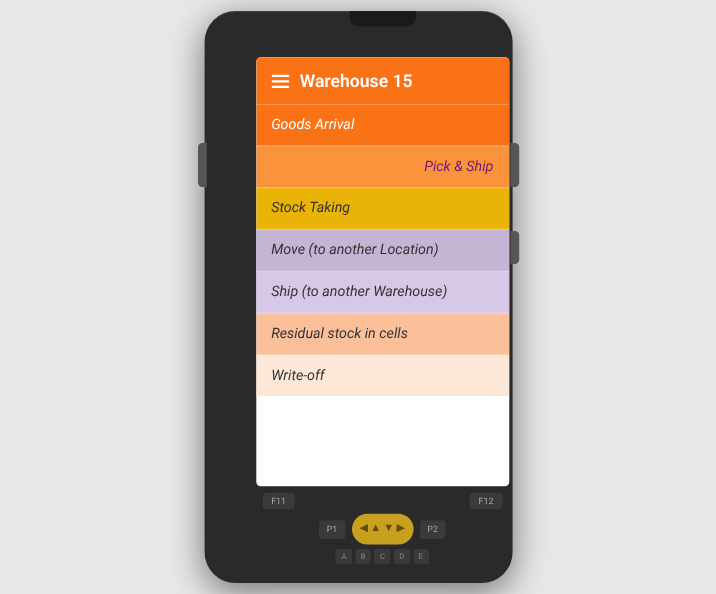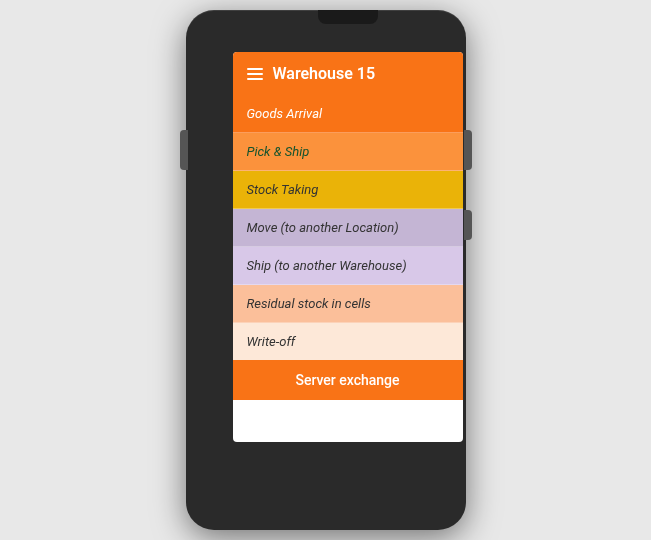--- a/index.html
+++ b/index.html
@@ -133,21 +133,21 @@
       color: #333;
       cursor: pointer;
       border-bottom: 1px solid rgba(255,255,255,0.3);
     }
 
     .menu-item:last-child {
       border-bottom: none;
     }
 
     .menu-item.goods-arrival { background: #F97316; color: #fff; }
-    .menu-item.pick-ship { background: #FB923C; color: #14532d; }
+    .menu-item.pick-ship { background: #FB923C; color: #701a75; text-align: right; }
     .menu-item.stock-taking { background: #eab308; color: #333; }
     .menu-item.move-location { background: #C4B5D4; color: #333; }
     .menu-item.move-warehouse { background: #D8C8E8; color: #333; }
     .menu-item.residual-stock { background: #FBBF9A; color: #333; }
     .menu-item.write-off { background: #FDE8D8; color: #333; }
 
     .server-exchange-btn {
       background: #F97316;
       color: white;
       text-align: center;
@@ -258,16 +258,38 @@
     <div class="menu-list">
       <div class="menu-item goods-arrival">Goods Arrival</div>
       <div class="menu-item pick-ship">Pick &amp; Ship</div>
       <div class="menu-item stock-taking">Stock Taking</div>
       <div class="menu-item move-location">Move (to another Location)</div>
       <div class="menu-item move-warehouse">Ship (to another Warehouse)</div>
       <div class="menu-item residual-stock">Residual stock in cells</div>
       <div class="menu-item write-off">Write-off</div>
     </div>
 
-    <div class="server-exchange-btn">Server exchange</div>
   </div>
 
+  <div class="device-bottom">
+    <div class="fn-row">
+      <div class="fn-btn">F11</div>
+      <div class="fn-btn">F12</div>
+    </div>
+    <div class="nav-row">
+      <div class="p-btn">P1</div>
+      <div class="dpad">
+        <span class="dpad-arrow">◀</span>
+        <span class="dpad-arrow">▲</span>
+        <span class="dpad-arrow">▼</span>
+        <span class="dpad-arrow">▶</span>
+      </div>
+      <div class="p-btn">P2</div>
+    </div>
+    <div class="alpha-row">
+      <div class="alpha-btn">A</div>
+      <div class="alpha-btn">B</div>
+      <div class="alpha-btn">C</div>
+      <div class="alpha-btn">D</div>
+      <div class="alpha-btn">E</div>
+    </div>
+  </div>
 </div>
 
 </body></html>

